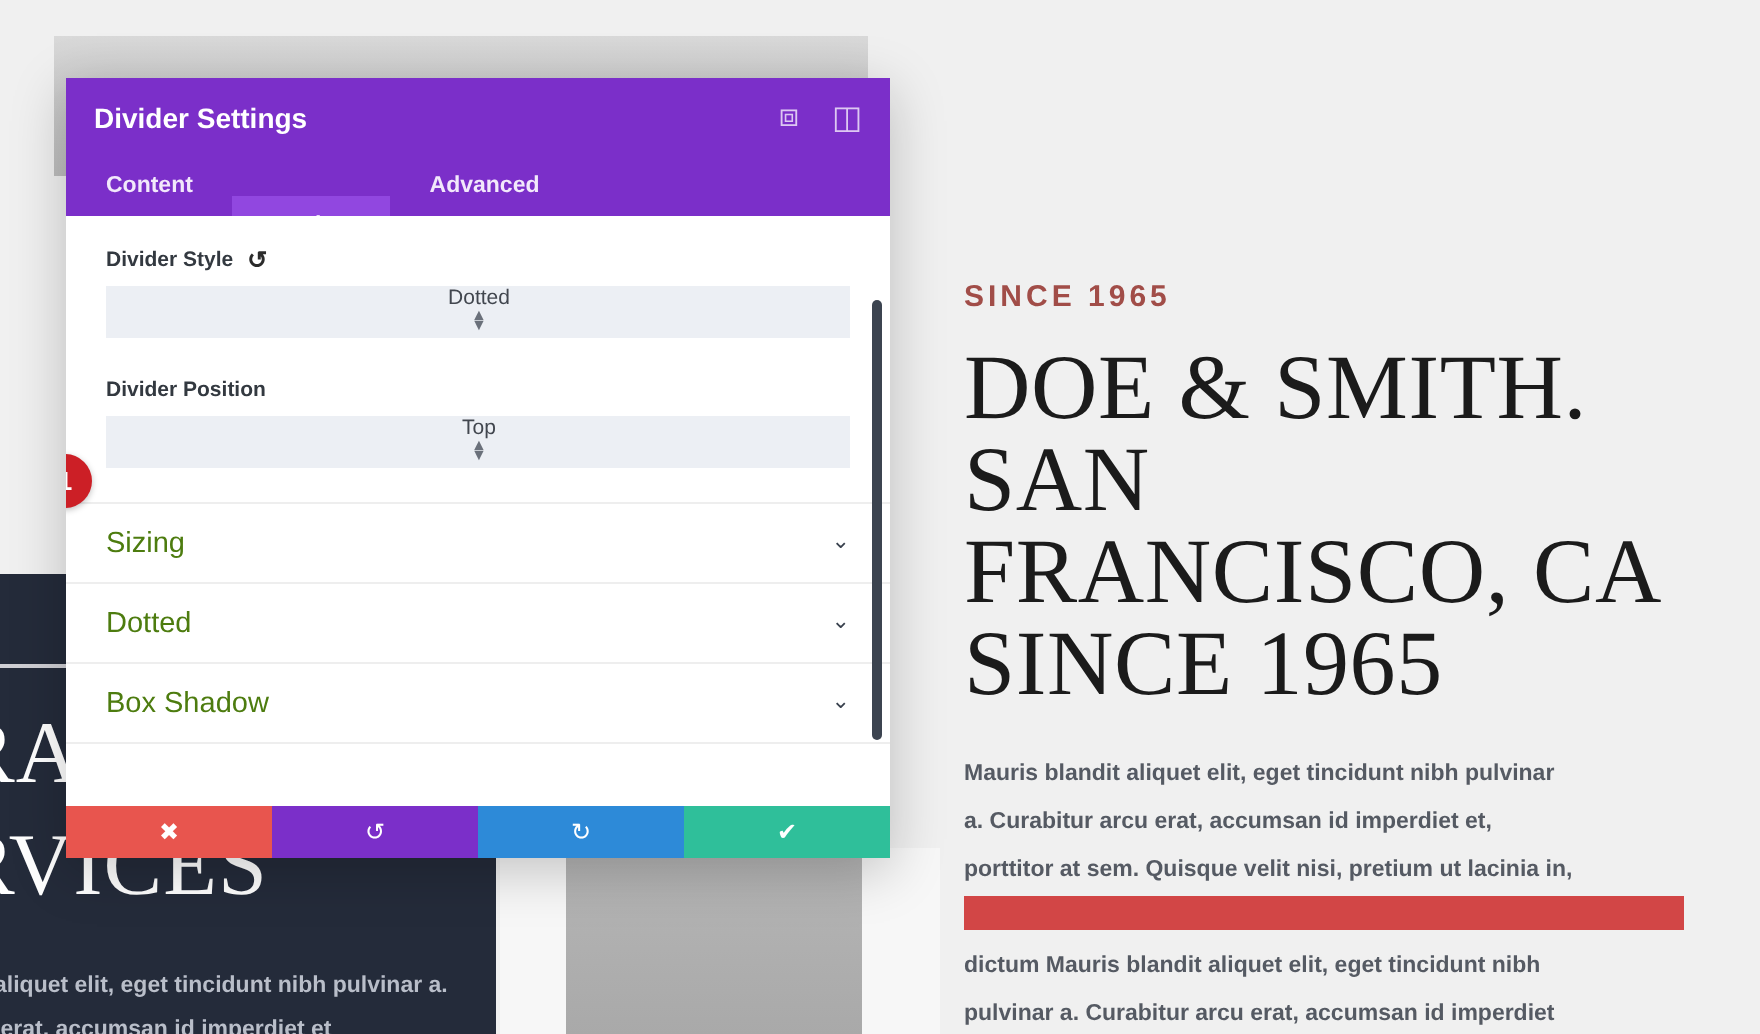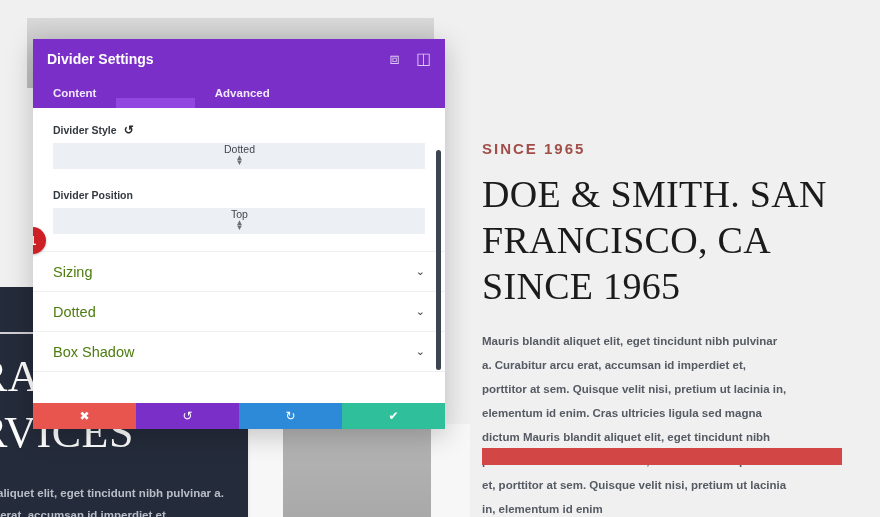--- a/index.html
+++ b/index.html
@@ -46,21 +46,21 @@
   }
 
   
   .content { position: absolute; left: 482px; top: 140px; width: 360px; }
   .eyebrow {
     font-size: 15px; font-weight: bold; letter-spacing: 2px;
     color: #a14d48; margin-bottom: 14px;
   }
   .headline {
     font-family: "Liberation Serif", serif;
-    font-size: 38px; line-height: 46px; color: #1b1b1b; letter-spacing: .3px;
+    font-size: 46px; line-height: 46px; color: #1b1b1b; letter-spacing: .3px;
     margin-bottom: 20px;
   }
   .para {
     font-size: 11.5px; line-height: 24px; font-weight: bold; color: #555a63;
     width: 306px;
   }
   .red-bar {
     position: absolute; left: 482px; top: 448px; width: 360px; height: 17px;
     background: #d24646;
   }

